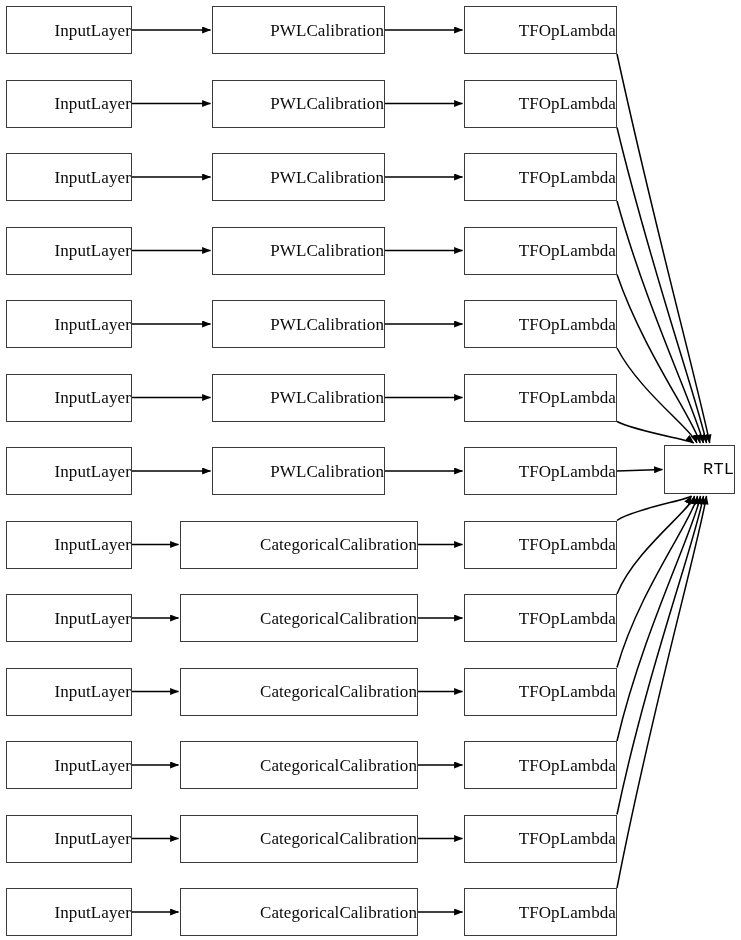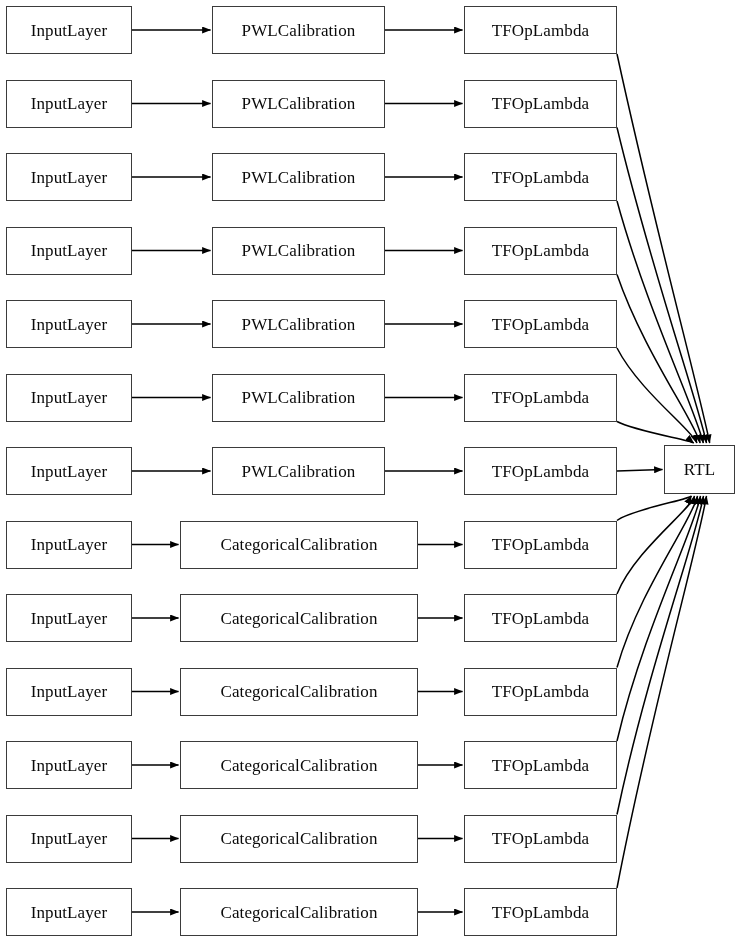--- a/index.html
+++ b/index.html
@@ -23,21 +23,21 @@
     height: 940px;
     pointer-events: none;
   }
   .node {
     position: absolute;
     box-sizing: border-box;
     border: 1.4px solid #3b3b3b;
     background: #ffffff;
     display: flex;
     align-items: center;
-    justify-content: center;
+    justify-content: flex-end;
     color: #0a0a0a;
     font-size: 17px;
     line-height: 1;
     white-space: nowrap;
     letter-spacing: 0.1px;
   }
   .node-label {
     display: block;
     pointer-events: none;
   }
@@ -205,17 +205,17 @@
       </div>
       <div class="node" style="left: 6px; top: 888px; width: 126px; height: 48px;">
         <span class="node-label">InputLayer</span>
       </div>
       <div class="node" style="left: 180px; top: 888px; width: 238px; height: 48px;">
         <span class="node-label">CategoricalCalibration</span>
       </div>
       <div class="node" style="left: 464px; top: 888px; width: 153px; height: 48px;">
         <span class="node-label">TFOpLambda</span>
       </div>
-      <div class="node" style="left: 664px; top: 445px; width: 71px; height: 49px;">
+      <div class="node" style="left: 664px; top: 445px; width: 71px; height: 49px; font-family: Liberation Mono, monospace;">
         <span class="node-label">RTL</span>
       </div>
     </div>
 </div>
 
 </body></html>

